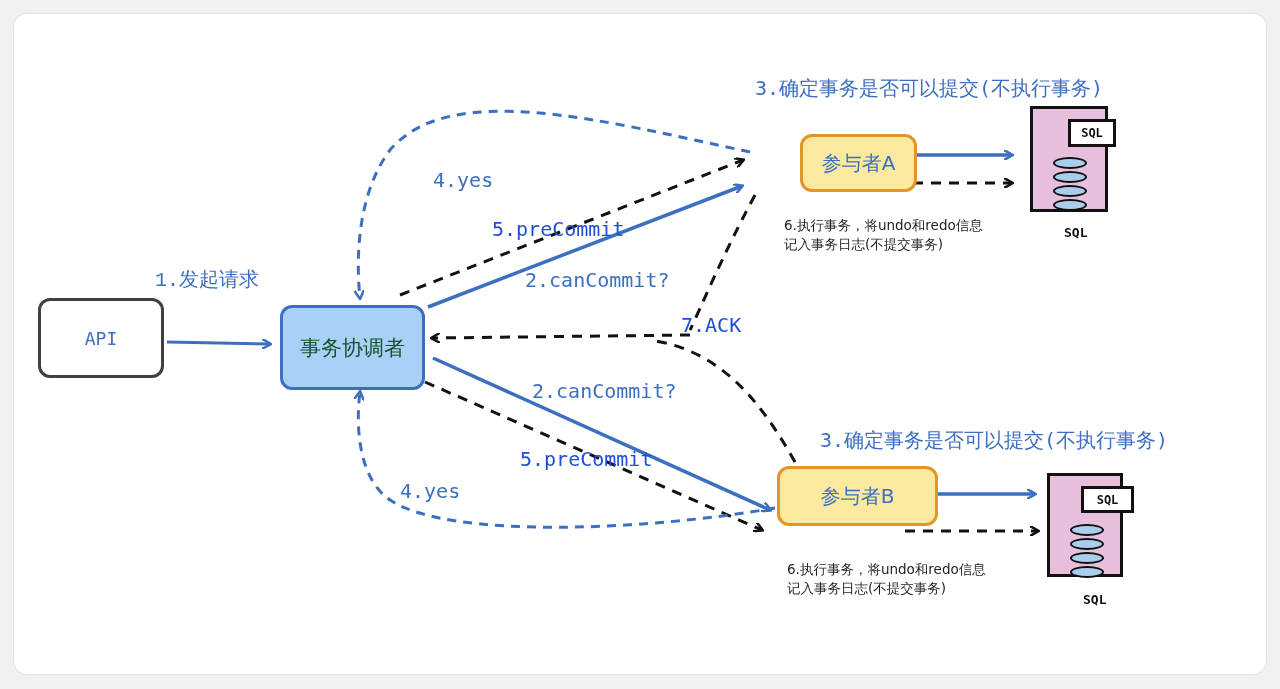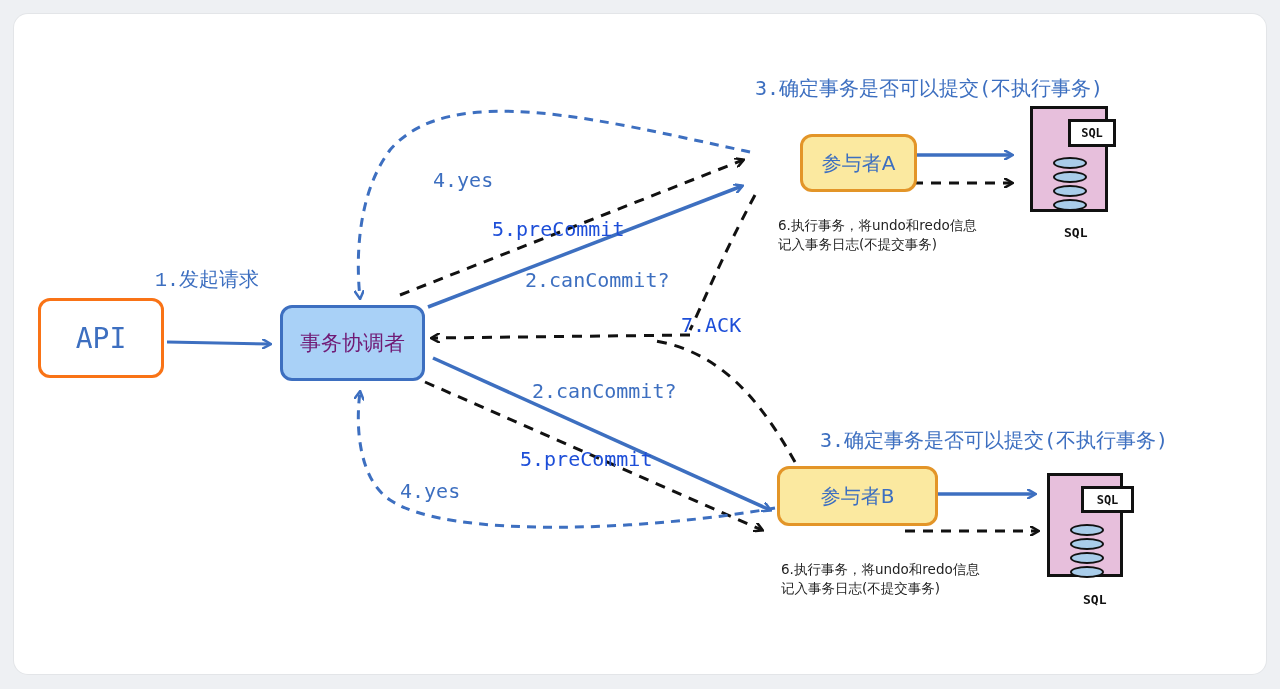--- a/index.html
+++ b/index.html
@@ -1,33 +1,33 @@
 <!DOCTYPE html>
 <html><head>
 <meta charset="utf-8">
 <style>
   html,body{margin:0;padding:0;}
   body{width:1280px;height:689px;background:#eef0f3;position:relative;overflow:hidden;font-family:"DejaVu Sans",sans-serif;}
   .card{position:absolute;left:14px;top:14px;width:1252px;height:660px;background:#fff;border-radius:14px;box-shadow:0 0 0 1px #e3e5e8;}
   svg.dia{position:absolute;left:0;top:0;}
   .node{position:absolute;box-sizing:border-box;display:flex;align-items:center;justify-content:center;border-radius:12px;}
-  .api{left:38px;top:298px;width:126px;height:80px;border:3px solid #f97316;background:#fff;color:#3d6fc0;font-family:"DejaVu Sans Mono",monospace;font-size:28px;}
-  .coord{left:280px;top:305px;width:145px;height:76px;border:3px solid #3d6fc0;background:#a9d1f7;color:#701a75;font-size:21px;}
+  .api{left:38px;top:298px;width:126px;height:80px;border:3px solid #404040;background:#fff;color:#3d6fc0;font-family:"DejaVu Sans Mono",monospace;font-size:18px;}
+  .coord{left:280px;top:305px;width:145px;height:85px;border:3px solid #3d6fc0;background:#a9d1f7;color:#14532d;font-size:21px;}
   .part{border:3px solid #e39528;background:#fbe9a0;color:#3d6fc0;font-size:20px;}
   .pa{left:752px;top:134px;width:117px;height:58px;margin-left:48px;}
   .pb{left:777px;top:466px;width:161px;height:60px;}
   .lbl{position:absolute;white-space:nowrap;font-family:"DejaVu Sans Mono",monospace;}
   .blue{color:#3d6fc0;}
   .black{color:#1d4ed8;}
   .db{position:absolute;box-sizing:border-box;border:3px solid #111;background:#e7bfdc;}
   .dbtag{position:absolute;box-sizing:border-box;border:3px solid #111;background:#fff;font-family:"DejaVu Sans Mono",monospace;font-size:12px;font-weight:bold;display:flex;align-items:center;justify-content:center;color:#111;}
   .cyl{position:absolute;width:34px;}
   .cyl div{height:8px;margin-bottom:2px;border:2.5px solid #111;border-radius:50%;background:#a9cdea;}
   .sqlcap{position:absolute;font-family:"DejaVu Sans Mono",monospace;font-size:13px;font-weight:bold;color:#111;}
-  .note{position:absolute;font-size:13.5px;line-height:19px;color:#1f1f1f;white-space:nowrap;}
+  .note{position:absolute;font-size:13.5px;line-height:19px;color:#1f1f1f;white-space:nowrap;margin-left:6px;}
 </style>
 </head>
 <body>
 
 <div class="card"></div>
 
 <svg class="dia" width="1280" height="689">
   <defs>
     <marker id="ab" markerWidth="10" markerHeight="10" refX="8" refY="5" orient="auto" markerUnits="userSpaceOnUse" viewBox="0 0 10 10">
       <path d="M0,0 L9,5 L0,10" fill="none" stroke="#3d6fc0" stroke-width="2.5"></path>

